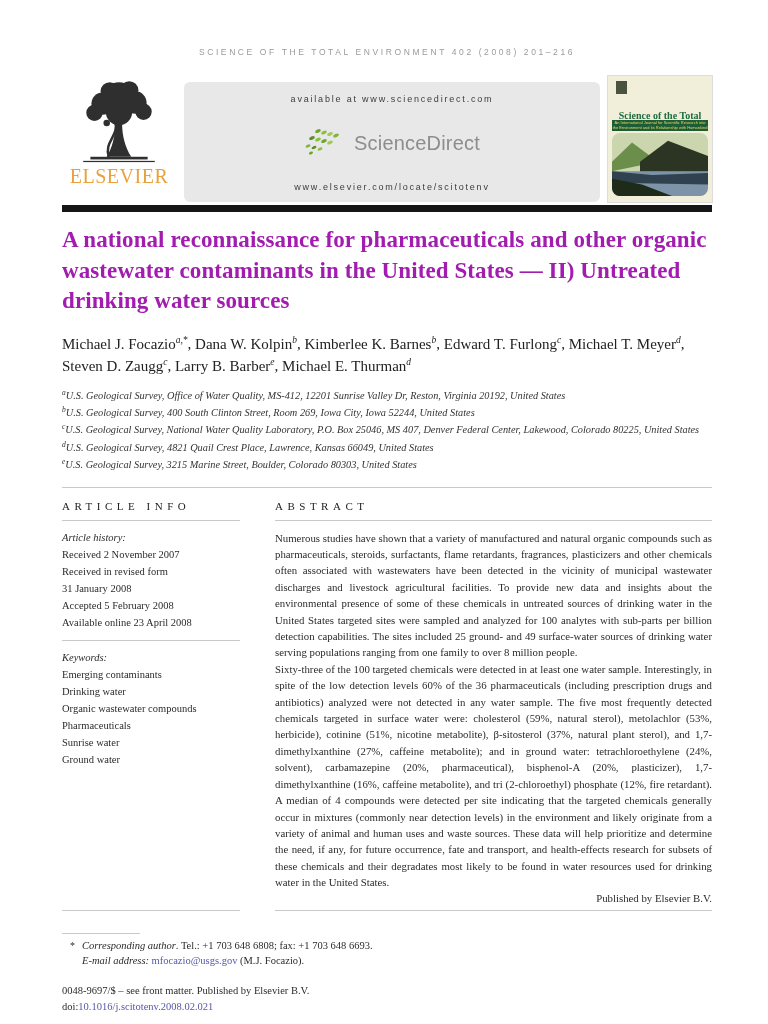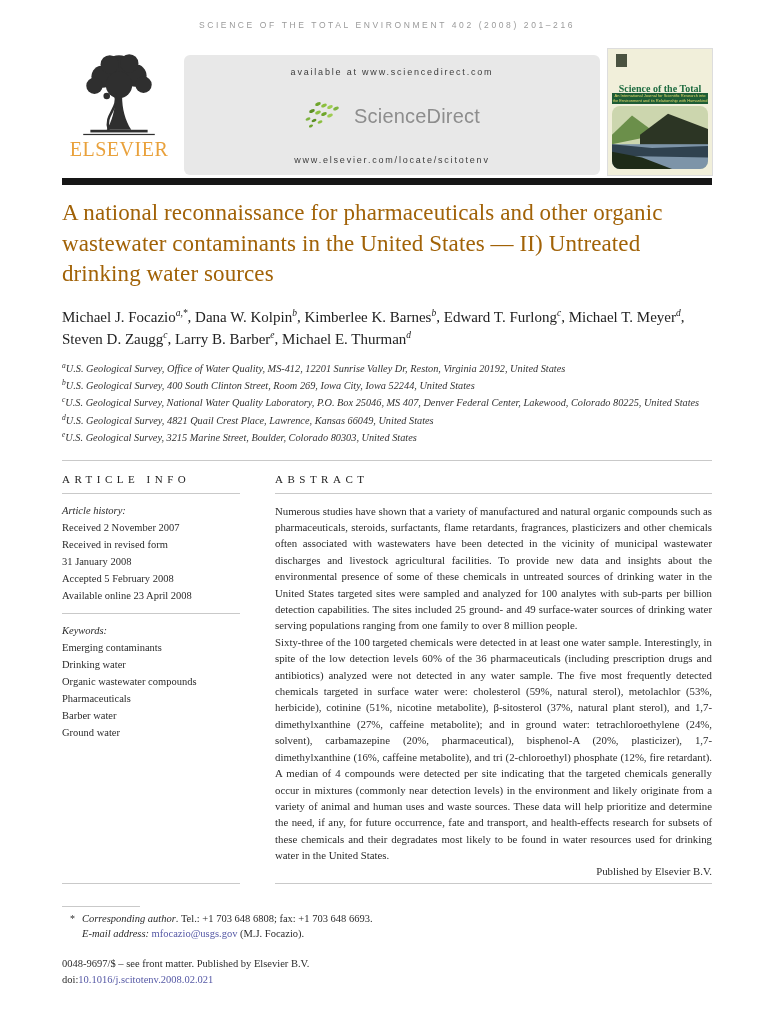--- a/index.html
+++ b/index.html
@@ -6,21 +6,21 @@
   html,body { background:#ffffff; }
   .page {
     position:relative; width:768px; height:1024px; margin:0 auto;
     background:#ffffff; overflow:hidden;
     font-family:"Liberation Serif", serif; color:#2b2b2b;
   }
   .content { padding:0 56px 0 62px; }
 
   
   .journal-line {
-    padding-top:20px; text-align:center;
+    padding-top:47px; text-align:center;
     font-size:8.5px; letter-spacing:2.6px; color:#9a9a9a;
     font-family:"Liberation Sans", sans-serif;
   }
 
   
   .header-row { margin-top:21px; display:flex; align-items:stretch; height:124px; }
   .elsevier-block { width:114px; display:flex; flex-direction:column; align-items:center; }
   .elsevier-block svg { display:block; }
   .elsevier-wordmark {
     font-family:"Liberation Serif", serif; font-size:20px; color:#e9a13b;
@@ -52,21 +52,21 @@
     padding-top:1px; font-family:"Liberation Sans", sans-serif;
   }
   .cover-art { position:absolute; top:57px; left:4px; right:4px; bottom:6px; border-radius:8px; overflow:hidden; }
   .cover-art svg { display:block; width:100%; height:100%; }
 
   
   .black-bar { margin-top:3px; height:7px; background:#161616; }
 
   
   .article-title {
-    margin-top:13px; font-size:23px; font-weight:normal; color:#a16207; line-height:1.33;
+    margin-top:13px; font-size:23px; font-weight:bold; color:#a21caf; line-height:1.33;
     letter-spacing:0.1px;
   }
   .authors { margin-top:16px; font-size:15px; color:#222; line-height:1.5; }
   .authors sup { font-size:9.5px; font-style:italic; }
   .affiliations { margin-top:9px; font-size:10.3px; font-style:italic; color:#333; line-height:1.55; }
   .affiliations sup { font-size:7.5px; }
 
   .rule-full { margin-top:13px; border-top:1px solid #c9c9c9; }
 
   
@@ -197,21 +197,21 @@
           <div>Accepted 5 February 2008</div>
           <div>Available online 23 April 2008</div>
         </div>
         <div class="info-rule"></div>
         <div class="info-block">
           <div class="info-label">Keywords:</div>
           <div>Emerging contaminants</div>
           <div>Drinking water</div>
           <div>Organic wastewater compounds</div>
           <div>Pharmaceuticals</div>
-          <div>Barber water</div>
+          <div>Sunrise water</div>
           <div>Ground water</div>
         </div>
         <div class="col-rule-bottom"></div>
       </div>
 
       <div class="col-abstract">
         <div class="col-heading">ABSTRACT</div>
         <div class="col-rule"></div>
         <div class="abstract-text">
           <p>Numerous studies have shown that a variety of manufactured and natural organic compounds such as pharmaceuticals, steroids, surfactants, flame retardants, fragrances, plasticizers and other chemicals often associated with wastewaters have been detected in the vicinity of municipal wastewater discharges and livestock agricultural facilities. To provide new data and insights about the environmental presence of some of these chemicals in untreated sources of drinking water in the United States targeted sites were sampled and analyzed for 100 analytes with sub-parts per billion detection capabilities. The sites included 25 ground- and 49 surface-water sources of drinking water serving populations ranging from one family to over 8 million people.</p>

